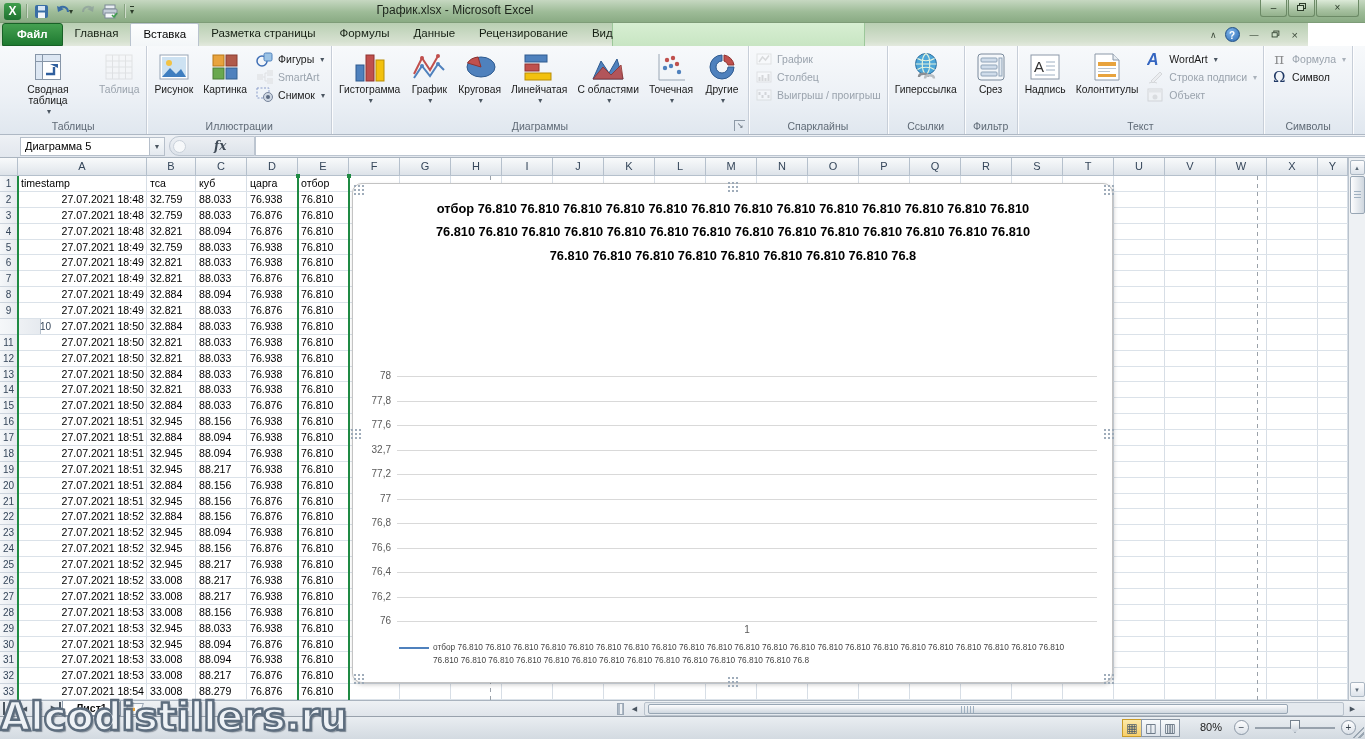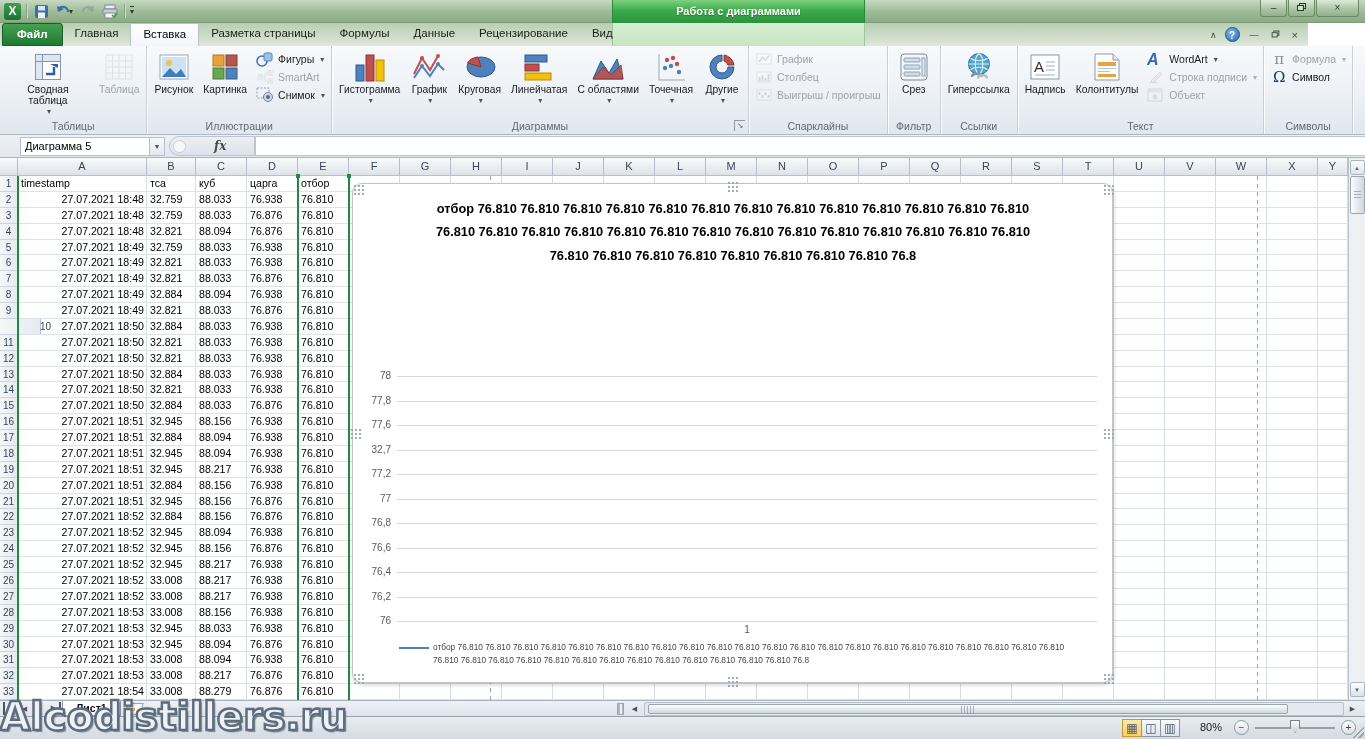--- a/index.html
+++ b/index.html
@@ -206,21 +206,21 @@
         <svg width="16" height="15">
             <rect x="3" y="1" width="10" height="4" fill="#e8edf2" stroke="#7c8996"></rect>
             <rect x="1" y="5" width="14" height="6" rx="1" fill="#c3cdd7" stroke="#7c8996"></rect>
             <rect x="3" y="9" width="10" height="5" fill="#f4f7fa" stroke="#7c8996"></rect>
             <path d="M10 11 l2 2 3-4" stroke="#3f9e4c" stroke-width="1.6" fill="none"></path>
           </svg>
       </span>
       <span class="sep"></span>
       <span class="ddt" style="border-top:1px solid #2c3c2a;">▾</span>
     </div>
-    <div id="context-header">Работа с диаграммами</div>
+    <span id="title-text">График.xlsx  -  Microsoft Excel</span>
     <div id="win-controls">
       <span class="winbtn">–</span>
       <span class="winbtn"><span class="restore-glyph"><span></span><span></span></span></span>
       <span class="winbtn" style="width:43px;">×</span>
     </div>
   </div>
 
   <div id="tabrow">
     <div id="context-tab-zone"></div>
     <div class="tabs" id="main-tabs">
@@ -451,48 +451,48 @@
                 <span>Выигрыш / проигрыш</span>
               </div>
             </div>
           </div>
           <div class="rg-label">Спарклайны</div>
         </div>
         <div class="rgroup">
           <div class="rg-body">
             <div class="btnL">
               <div class="bicon">
+                <svg width="32" height="30">
+                  <circle cx="16" cy="12" r="10.5" fill="#4da6d8" stroke="#2c6f9e"></circle>
+                  <path d="M5.5 12h21M16 1.5c-5 3-5 18 0 21M16 1.5c5 3 5 18 0 21M7.5 6.5c4 3 13 3 17 0M7.5 17.5c4-3 13-3 17 0" fill="none" stroke="#e4f2dc" stroke-width="1.2"></path>
+                  <path d="M9 25c0-2 2-3.2 4.5-3.2S18 23 18 25" fill="none" stroke="#8a8f94" stroke-width="2.4"></path>
+                  <path d="M15 26.5c0-2 2-3.2 4.5-3.2s4.5 1.2 4.5 3.2" fill="none" stroke="#b9bec2" stroke-width="2.4"></path>
+                </svg>
+              </div>
+              <div class="blabel">Гиперссылка</div>
+            </div>
+          </div>
+          <div class="rg-label">Ссылки</div>
+        </div>
+        <div class="rgroup">
+          <div class="rg-body">
+            <div class="btnL">
+              <div class="bicon">
                 <svg width="30" height="30">
                   <rect x="2" y="2" width="26" height="26" rx="3" fill="#f4f7fa" stroke="#7a8a9c"></rect>
                   <rect x="5" y="6" width="16" height="4" rx="1" fill="#cfdcea" stroke="#8fa3b8"></rect>
                   <rect x="5" y="13" width="16" height="4" rx="1" fill="#cfdcea" stroke="#8fa3b8"></rect>
                   <rect x="5" y="20" width="16" height="4" rx="1" fill="#cfdcea" stroke="#8fa3b8"></rect>
                   <rect x="23" y="6" width="3" height="18" fill="#e2e9f0" stroke="#8fa3b8"></rect>
                 </svg>
               </div>
               <div class="blabel">Срез</div>
             </div>
           </div>
           <div class="rg-label">Фильтр</div>
-        </div>
-        <div class="rgroup">
-          <div class="rg-body">
-            <div class="btnL">
-              <div class="bicon">
-                <svg width="32" height="30">
-                  <circle cx="16" cy="12" r="10.5" fill="#4da6d8" stroke="#2c6f9e"></circle>
-                  <path d="M5.5 12h21M16 1.5c-5 3-5 18 0 21M16 1.5c5 3 5 18 0 21M7.5 6.5c4 3 13 3 17 0M7.5 17.5c4-3 13-3 17 0" fill="none" stroke="#e4f2dc" stroke-width="1.2"></path>
-                  <path d="M9 25c0-2 2-3.2 4.5-3.2S18 23 18 25" fill="none" stroke="#8a8f94" stroke-width="2.4"></path>
-                  <path d="M15 26.5c0-2 2-3.2 4.5-3.2s4.5 1.2 4.5 3.2" fill="none" stroke="#b9bec2" stroke-width="2.4"></path>
-                </svg>
-              </div>
-              <div class="blabel">Гиперссылка</div>
-            </div>
-          </div>
-          <div class="rg-label">Ссылки</div>
         </div>
         <div class="rgroup">
           <div class="rg-body">
             <div class="btnL">
               <div class="bicon">
                 <svg width="30" height="26">
                   <rect x="1" y="1" width="28" height="24" fill="#fff" stroke="#8b98a8"></rect>
                   <text x="4" y="18" font-size="15" fill="#333">A</text>
                   <path d="M16 8h9M16 12h9M16 16h9M5 21h20" stroke="#9fb0c2" fill="none"></path>
                 </svg>

